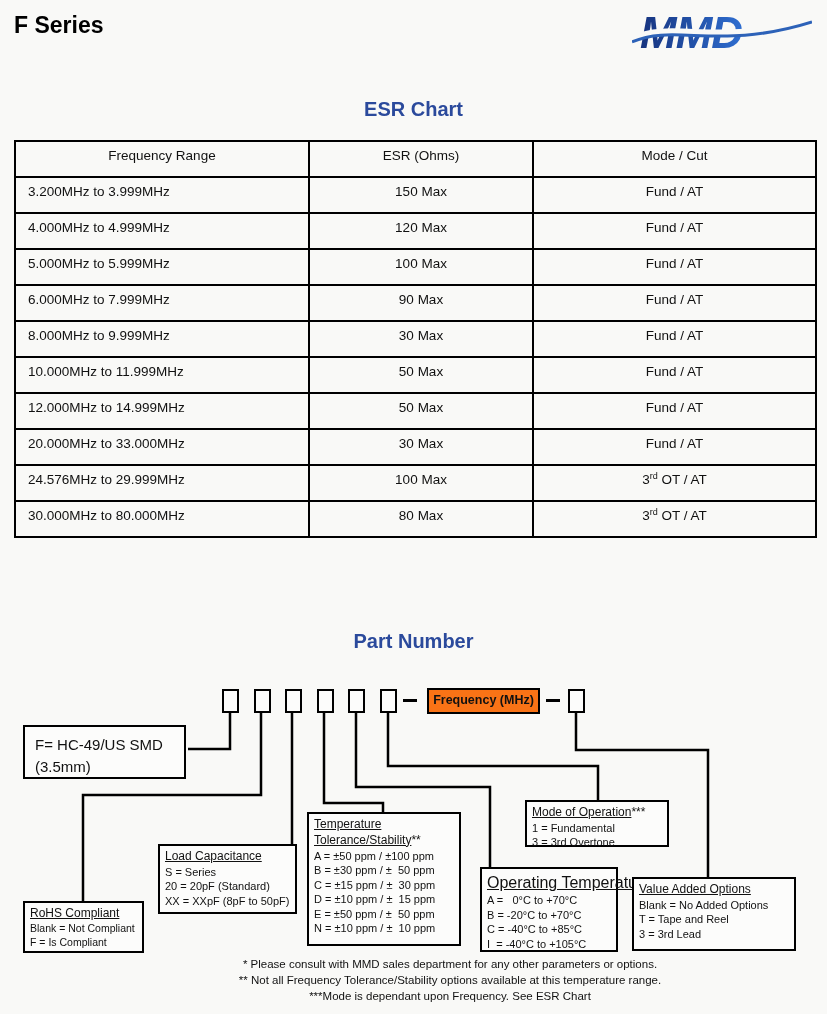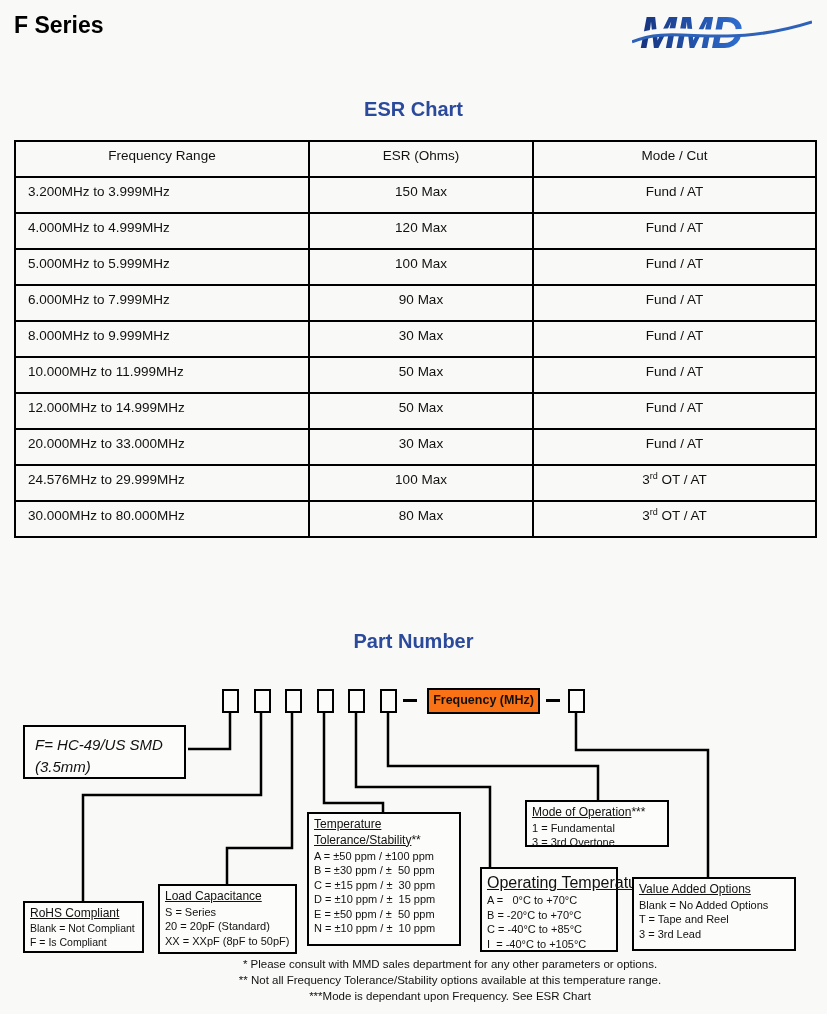--- a/index.html
+++ b/index.html
@@ -28,23 +28,23 @@
   .freq-box{position:absolute;left:427px;top:688px;width:113px;height:26px;border:2px solid #000;
         background:#f97316;font-size:12.5px;font-weight:bold;text-align:center;line-height:21px;}
 
   .co{position:absolute;border:2px solid #000;background:#fcfcfb;padding:3px 5px;
         font-size:11px;line-height:1.32;}
   .co-title{font-weight:normal;text-decoration:underline;font-size:12px;white-space:nowrap;}
   .co-title.small{font-size:16px;}
   .co-title .t-suffix{text-decoration:none;display:inline-block;}
   .co-line{white-space:pre;}
   .co-pkg{left:23px;top:725px;width:163px;height:54px;border-width:2.5px;
-        font-size:15px;padding:7px 0 0 10px;line-height:1.45;font-style:italic;}
+        font-size:15px;padding:7px 0 0 10px;line-height:1.45;}
   .co-rohs{left:23px;top:901px;width:121px;height:52px;font-size:10.5px;}
-  .co-load{left:158px;top:884px;width:139px;height:70px;}
+  .co-load{left:158px;top:844px;width:139px;height:70px;}
   .co-temp{left:307px;top:812px;width:154px;height:134px;}
   .co-mode{left:525px;top:800px;width:144px;height:47px;}
   .co-optemp{left:480px;top:867px;width:138px;height:85px;}
   .co-value{left:632px;top:877px;width:164px;height:74px;}
 
   svg.connectors{position:absolute;left:0;top:0;pointer-events:none;}
 
   .footnotes{position:absolute;left:60px;top:956px;width:780px;text-align:center;
         font-size:11.5px;line-height:16px;color:#111;}
 </style>

